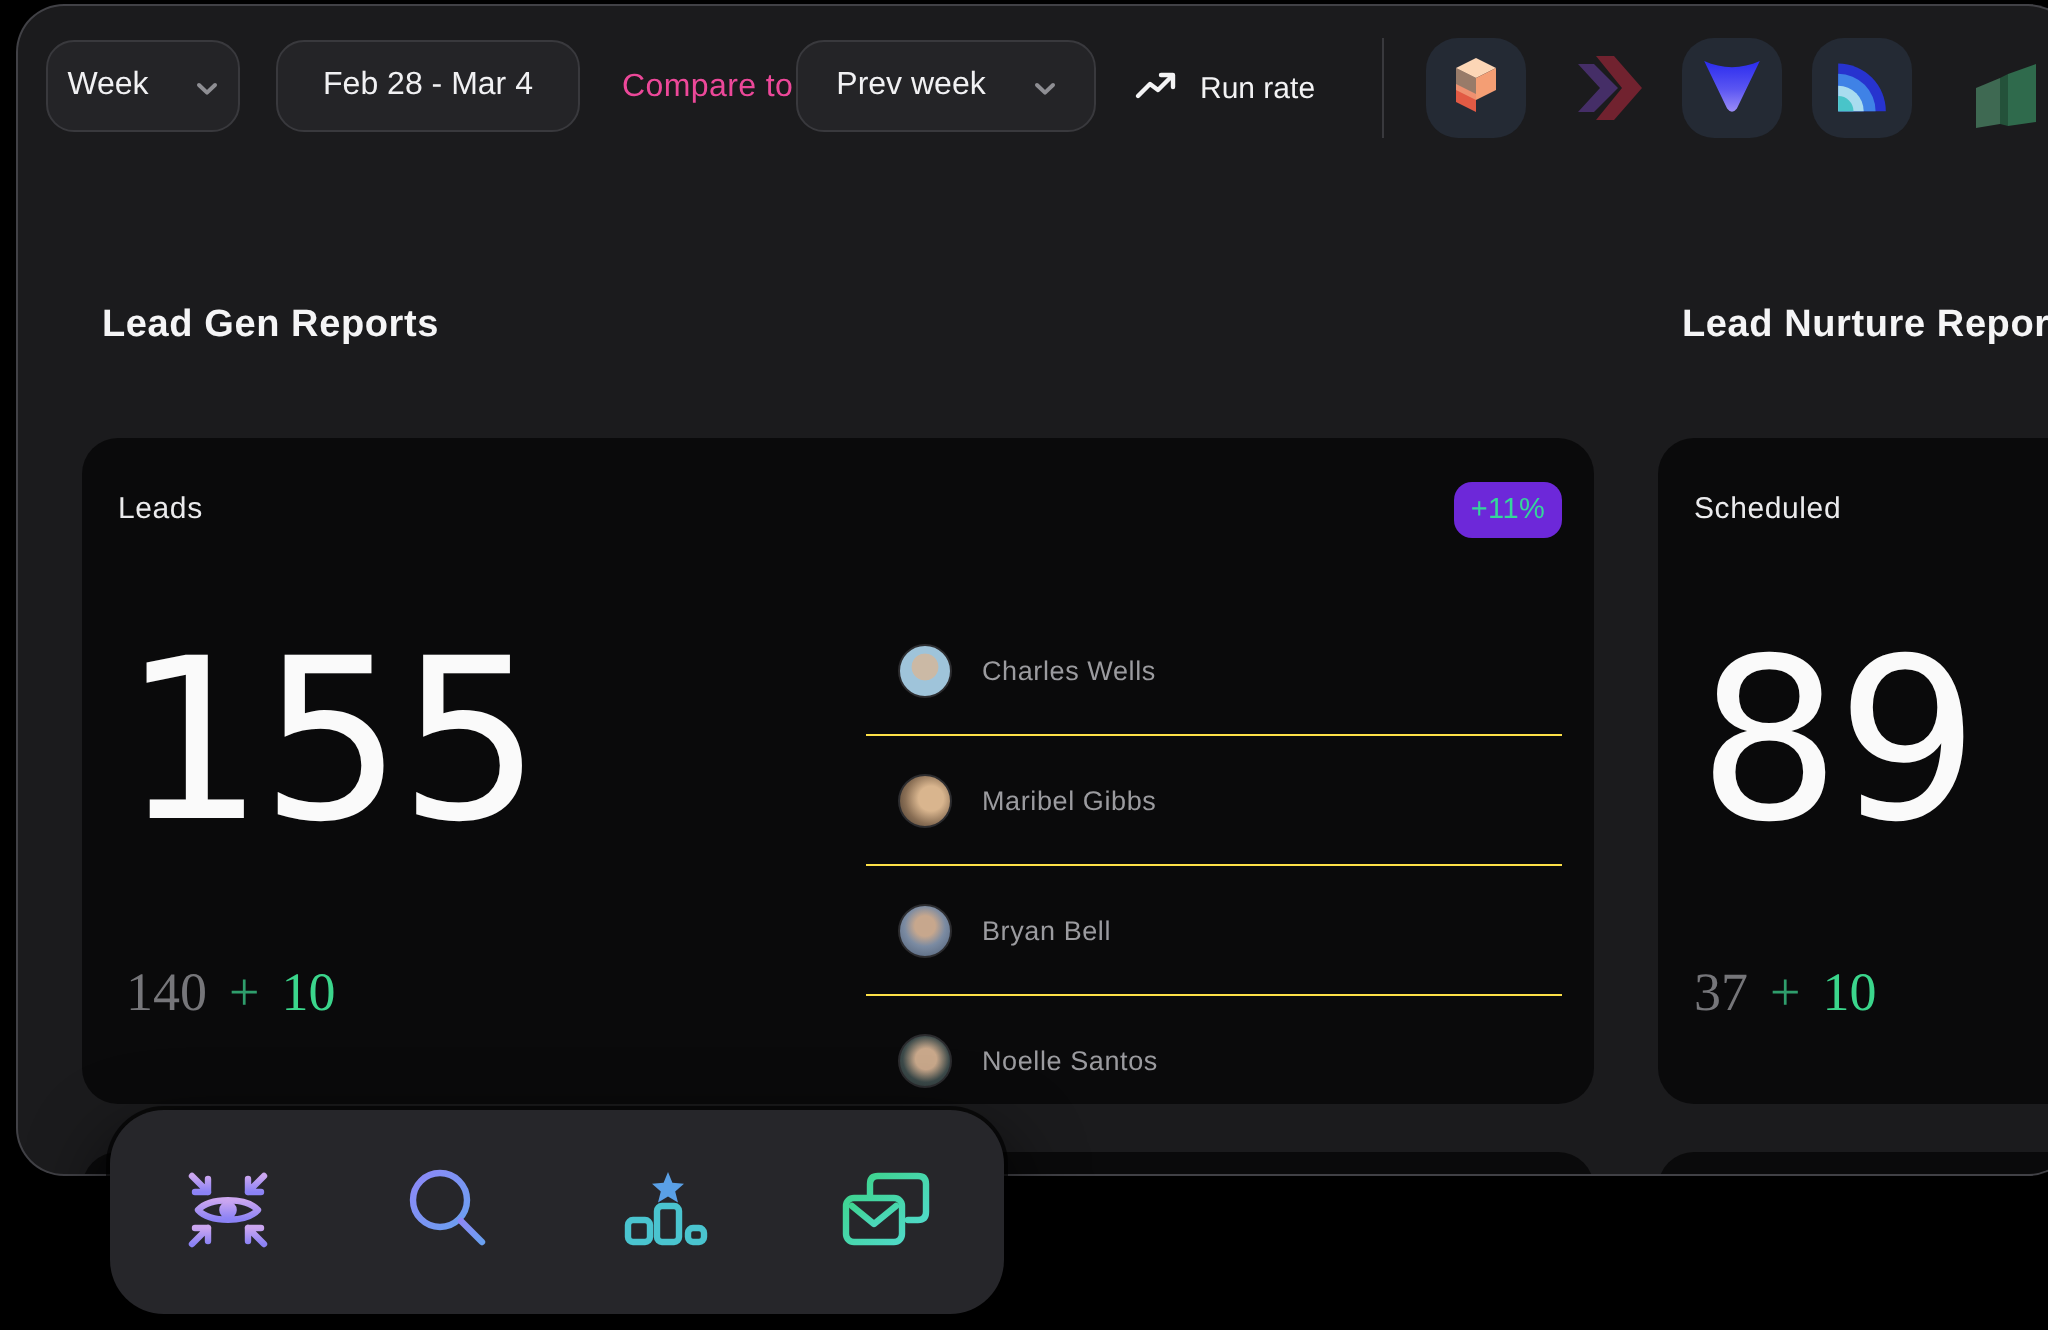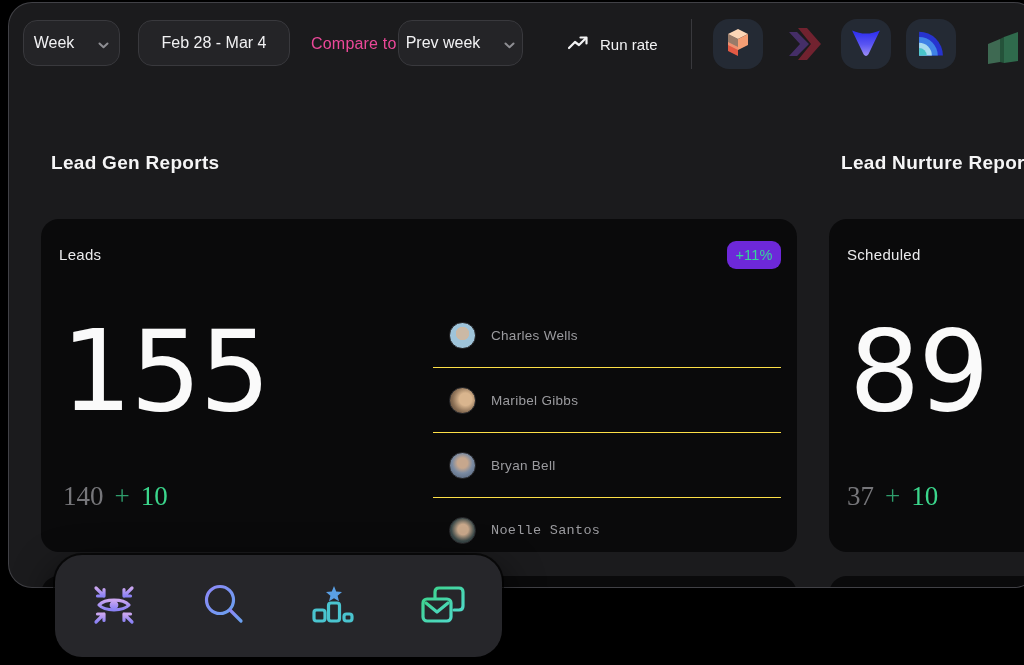--- a/index.html
+++ b/index.html
@@ -18,21 +18,21 @@
   
   .pill-btn {
     position:absolute; top:17px; height:46px; background:#242427;
     border:1px solid #39393d; border-radius:14px; color:#f1f1f3;
     display:flex; align-items:center; justify-content:center; gap:24px;
     font-size:16px; cursor:pointer;
   }
   .pill-btn .chev { display:inline-block; margin-top:2px; }
   #week-btn  { left:14px;  width:97px; }
   #date-btn  { left:129px; width:152px; }
-  #prev-btn  { left:389px; width:125px; }
+  #prev-btn  { left:389px; width:150px; }
   .compare-label {
     position:absolute; left:302px; top:32px; font-size:16px;
     color:#ec4899; letter-spacing:.2px;
   }
   .run-rate {
     position:absolute; left:558px; top:28px; height:26px;
     display:flex; align-items:center; gap:11px; color:#f3f3f4;
     font-size:15px; cursor:pointer;
   }
   .v-divider {
@@ -89,21 +89,21 @@
   }
   .prev-val { color:#76767a; }
   .plus-sign { color:#2f9e6c; }
   .delta-val { color:#3bd68c; }
   
   .people-list { position:absolute; left:392px; top:84px; width:348px; }
   .person-row {
     height:65px; display:flex; align-items:center; gap:15px;
     padding-left:16px; border-bottom:1px solid #fde047; cursor:pointer;
   }
-  .person-row:last-child { border-bottom:none;font-family:Liberation Mono, monospace; }
+  .person-row:last-child { border-bottom:none; }
   .avatar {
     width:27px; height:27px; border-radius:50%; flex:0 0 27px;
     border:1px solid #2c2c2f;
   }
   .av1 { background:radial-gradient(circle at 50% 42%, #cbb9a5 0 34%, #9fc4da 36%); }
   .av2 { background:radial-gradient(circle at 62% 45%, #d9b58e 0 30%, #8a6f55 62%, #42362c); }
   .av3 { background:radial-gradient(circle at 50% 40%, #c7a78d 0 26%, #7b8ba2 52%, #4c5c74); }
   .av4 { background:radial-gradient(circle at 52% 46%, #c9a88b 0 28%, #3c4a4a 62%, #273131); }
   .person-name { font-size:13.5px; color:#9b9b9f; letter-spacing:.3px; }
   

